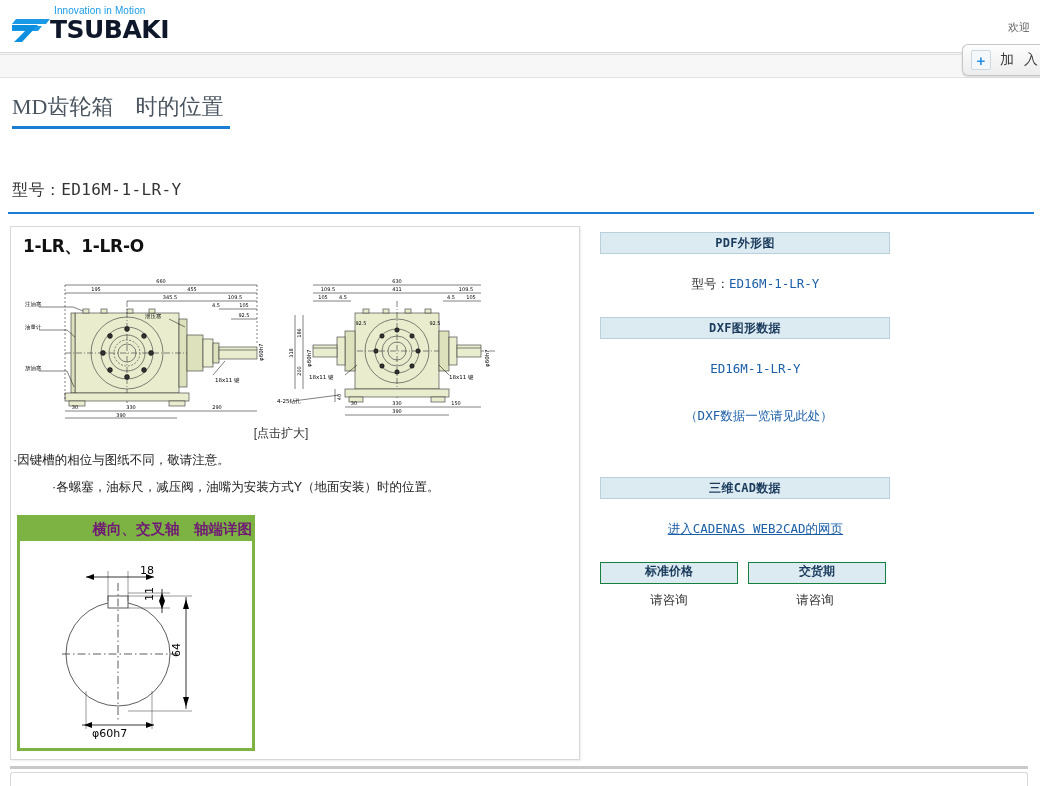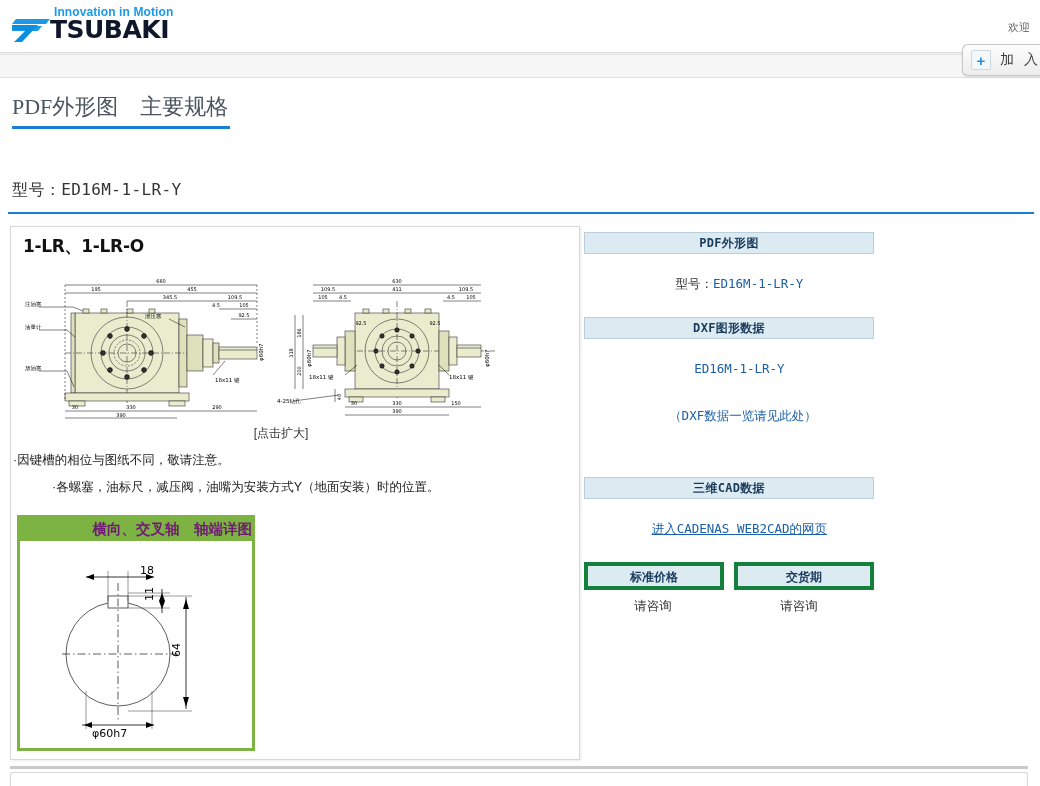--- a/index.html
+++ b/index.html
@@ -6,21 +6,21 @@
   body{
     width:1040px;height:786px;overflow:hidden;background:#ffffff;
     font-family:"Liberation Sans","DejaVu Sans",sans-serif;
     -webkit-font-smoothing:antialiased;
   }
   .page{position:relative;width:1040px;height:786px;}
 
   
   .header{position:absolute;left:0;top:0;width:1040px;height:52px;background:#ffffff;}
   .logo-wrap{position:absolute;left:12px;top:5px;width:150px;height:42px;}
-  .logo-tag{position:absolute;left:42px;top:0px;font-size:12px;font-weight:bold;color:#1a9ae6;letter-spacing:.1px;white-space:nowrap;}
+  .logo-tag{position:absolute;left:42px;top:0px;font-size:10px;font-weight:normal;color:#1a9ae6;letter-spacing:.1px;white-space:nowrap;}
   .logo-mark{position:absolute;left:0px;top:11px;width:40px;height:28px;}
   .logo-word{position:absolute;left:38px;top:11px;font-size:25px;font-weight:bold;color:#0f172a;letter-spacing:-0.5px;font-family:"DejaVu Sans",sans-serif;line-height:27px;}
 
   .welcome{position:absolute;right:10px;top:20px;font-size:11px;color:#666;}
 
   .navbar{position:absolute;left:0;top:52px;width:1040px;height:3px;
     background:linear-gradient(to bottom,#f6f6f6 0%,#efefef 45%,#d2d2d2 55%,#cfcfcf 100%);
     border-top:1px solid #dadada;}
   .navbar2{position:absolute;left:0;top:55px;width:1040px;height:22px;background:#f7f7f7;border-bottom:1px solid #e2e2e2;}
 
@@ -55,28 +55,28 @@
 
   
   .green-box{position:absolute;left:6px;top:288px;width:232px;height:230px;
     border:3px solid #7cb342;background:#fff;}
   .green-head{position:absolute;left:0;top:0;width:232px;height:23px;background:#7cb342;
     color:#701a75;font-size:14.5px;font-weight:bold;text-align:right;line-height:23px;white-space:pre;
     font-family:"DejaVu Sans",sans-serif;}
   .green-body{position:absolute;left:0;top:23px;width:232px;height:204px;}
 
   
-  .right-panel{position:absolute;left:584px;top:232px;width:290px;}
+  .right-panel{position:absolute;left:600px;top:232px;width:290px;}
   .bar{width:288px;height:20px;background:#dcebf2;border:1px solid #b9cfdc;
     display:flex;align-items:center;justify-content:center;margin-bottom:0;}
   .bar span{font-size:12px;font-weight:bold;color:#1a3a5c;letter-spacing:.3px;
     font-family:"DejaVu Sans Mono","Liberation Mono",monospace;}
   .bar-row{display:flex;gap:10px;}
-  .bar-half{width:136px;height:20px;background:#dcebf2;border:4px solid #15803d;
-    display:flex;align-items:flex-end;justify-content:center;}
+  .bar-half{width:136px;height:20px;background:#dcebf2;border:1px solid #15803d;
+    display:flex;align-items:flex-start;justify-content:center;}
   .bar-half span{font-size:12px;font-weight:bold;color:#1a3a5c;
     font-family:"DejaVu Sans Mono","Liberation Mono",monospace;}
   .cell{width:290px;text-align:center;font-size:12.5px;color:#333;padding:8px 0 10px;white-space:pre;}
   .cell .lk{color:#1b5fa8;text-decoration:none;font-family:"DejaVu Sans Mono","Liberation Mono",monospace;}
   .cell .lk.u{text-decoration:underline;}
   .cell2{width:290px;display:flex;gap:8px;}
   .cell2 div{width:138px;text-align:center;font-size:12.5px;color:#333;padding:8px 0 0;}
 
   
   .footer-rule{position:absolute;left:10px;top:766px;width:1018px;height:3px;background:#c9c9c9;}
@@ -112,21 +112,21 @@
   </div>
 
   <div class="navbar"></div>
   <div class="navbar2"></div>
 
   <div class="join-btn">
     <div class="plus-box">+</div>
     <div class="join-label">加 入</div>
   </div>
 
-  <div class="page-title">PDF外形图　主要规格</div>
+  <div class="page-title">MD齿轮箱　时的位置</div>
   <div class="title-rule"></div>
   <div class="model-line">型号：ED16M-1-LR-Y</div>
   <div class="blue-rule"></div>
 
   <div class="left-panel">
 
     <div class="sec-title">1-LR、1-LR-O</div>
 
     <div class="dwg-area">
       <svg width="556" height="145" viewBox="0 0 556 145">

